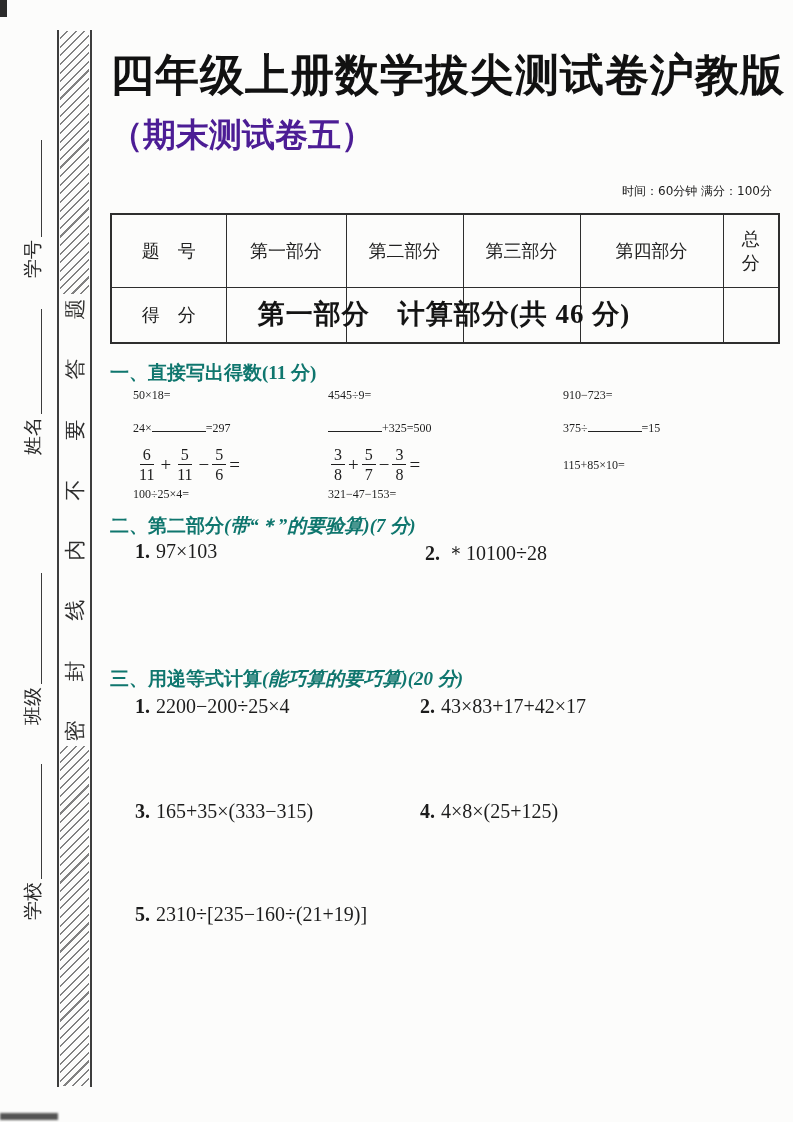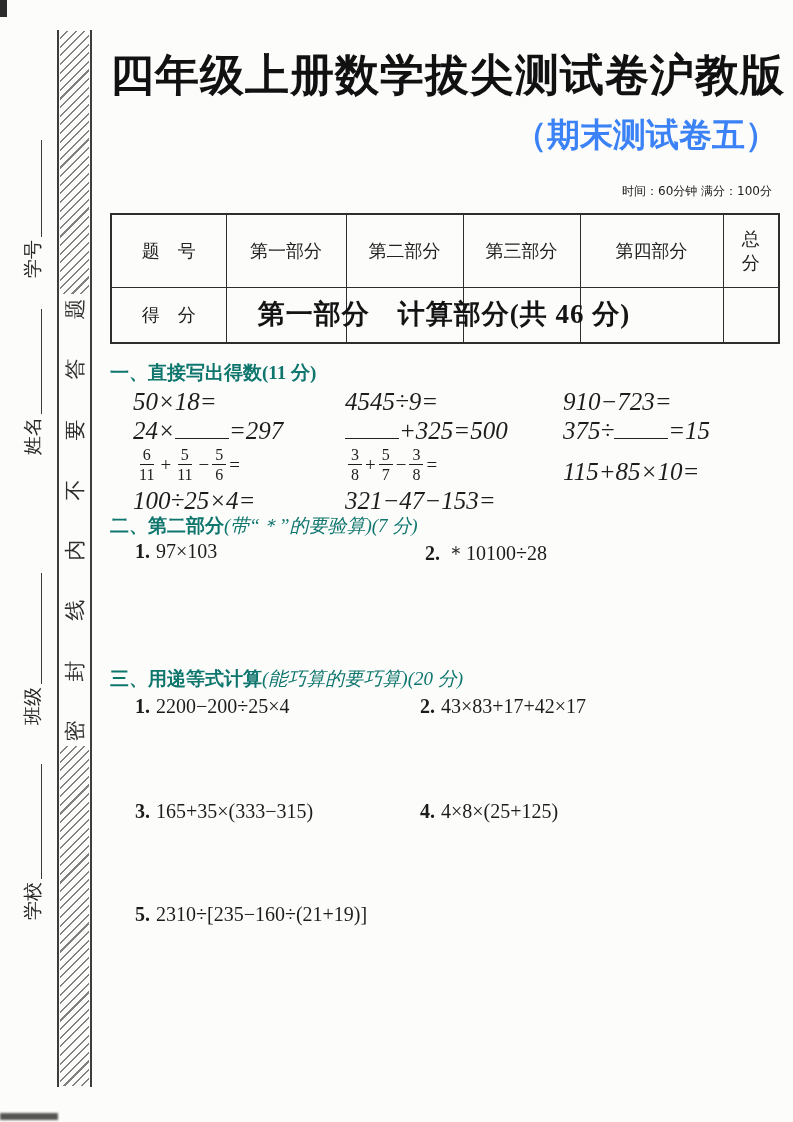--- a/index.html
+++ b/index.html
@@ -44,45 +44,45 @@
 
   
   .main{position:absolute;left:110px;top:0;width:668px;height:1122px;}
   .abs{position:absolute;}
   .page-title{
     left:0;right:0;top:46px;text-align:center;
     font-family:"DejaVu Sans","Liberation Sans",sans-serif;
     font-size:44px;font-weight:800;letter-spacing:1px;color:#111;white-space:nowrap;
   }
   .page-subtitle{
-    left:0;right:0;top:113px;text-align:right;
+    left:0;right:0;top:113px;text-align:left;
     font-family:"DejaVu Sans","Liberation Sans",sans-serif;
-    font-size:33px;font-weight:800;color:#3b82f6;
+    font-size:33px;font-weight:800;color:#4c1d95;
   }
   .time-info{right:6px;top:183px;font-size:12px;color:#1a1a1a;
     font-family:"DejaVu Sans","Liberation Sans",sans-serif;}
 
   table.score{
     position:absolute;left:0;top:213px;width:668px;border-collapse:collapse;
     table-layout:fixed;
   }
   table.score td{
     border:1.4px solid #2e2e2e;height:30px;text-align:center;vertical-align:middle;
     font-size:18px;color:#222;padding:12px;
   }
   table.score{border:2.2px solid #2e2e2e;}
 
   .part-heading{
     left:0;right:0;top:296px;text-align:center;
     font-size:27px;font-weight:700;color:#141414;letter-spacing:1px;white-space:nowrap;
   }
   .sec-title{font-size:19px;font-weight:700;color:#0f766e;white-space:nowrap;}
-  .sec-title .note{font-weight:400;font-style:italic;}
-  .eq{font-size:25px;color:#1d1d1d;white-space:nowrap;font-style:italic;}
-  .c1{left:23px;} .c2{left:235px;} .c3{left:453px;}
+  .sec-title .note{font-weight:700;font-style:italic;}
+  .eq{font-size:12px;color:#1d1d1d;white-space:nowrap;}
+  .c1{left:23px;} .c2{left:218px;} .c3{left:453px;}
   .blank{
     display:inline-block;width:54px;height:14px;
     border-bottom:1.6px solid #222;vertical-align:baseline;
   }
   .frac-line{height:48px;}
   .feq{position:absolute;display:inline-flex;align-items:center;font-size:19px;color:#1d1d1d;}
   .frac{display:inline-flex;flex-direction:column;align-items:center;margin:0 3px;line-height:1;}
   .frac .num{display:block;font-size:16px;line-height:1.15;padding:0 3px;border-bottom:1.6px solid #1c1c1c;}
   .frac .den{display:block;font-size:16px;line-height:1.2;padding:0 3px;}
   .plabel{font-weight:700;margin-right:6px;}

